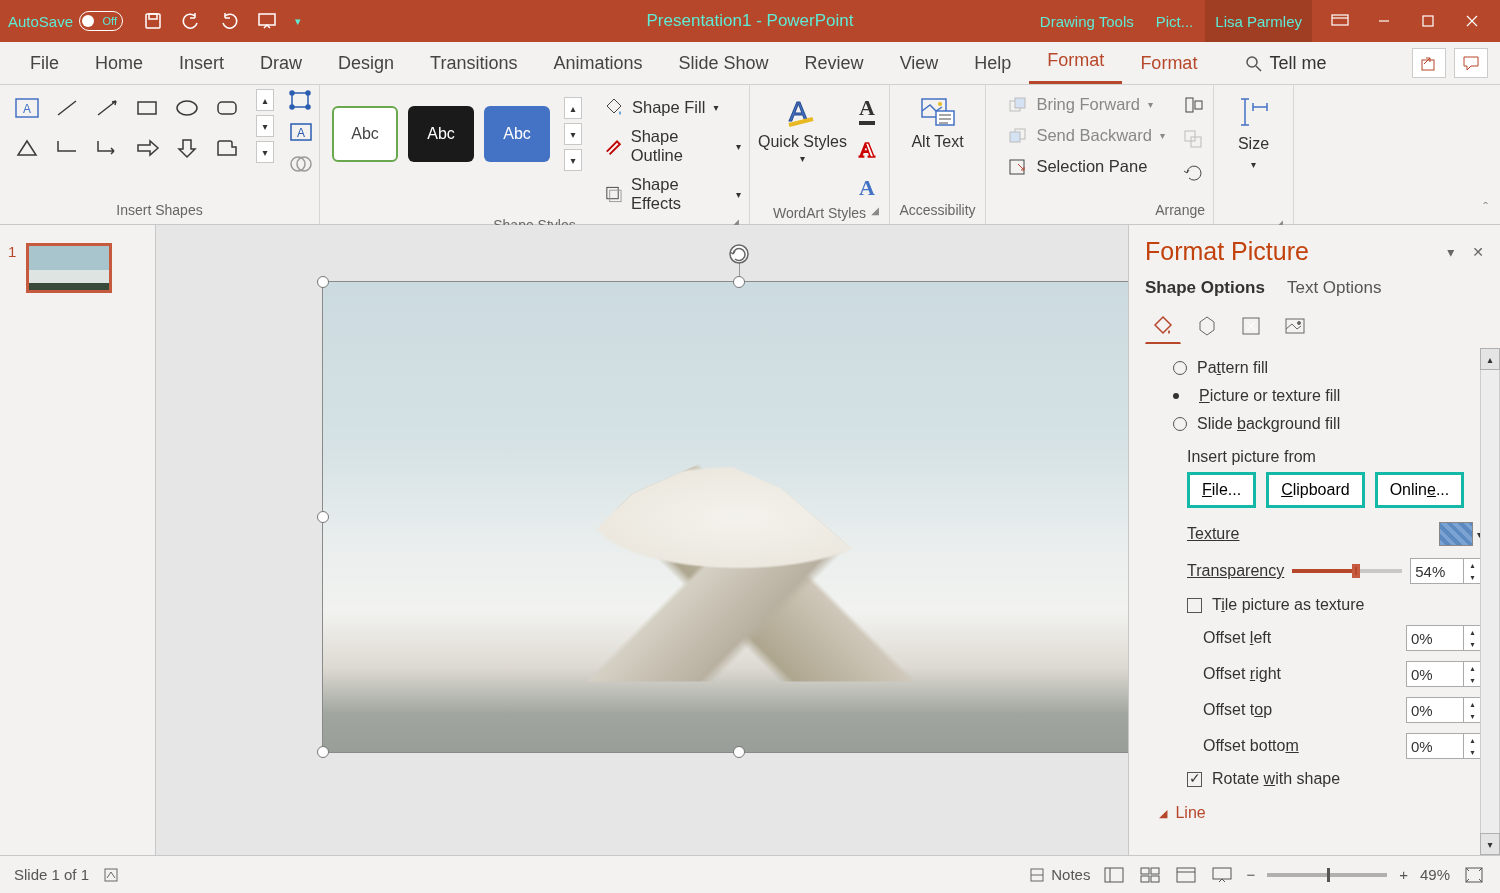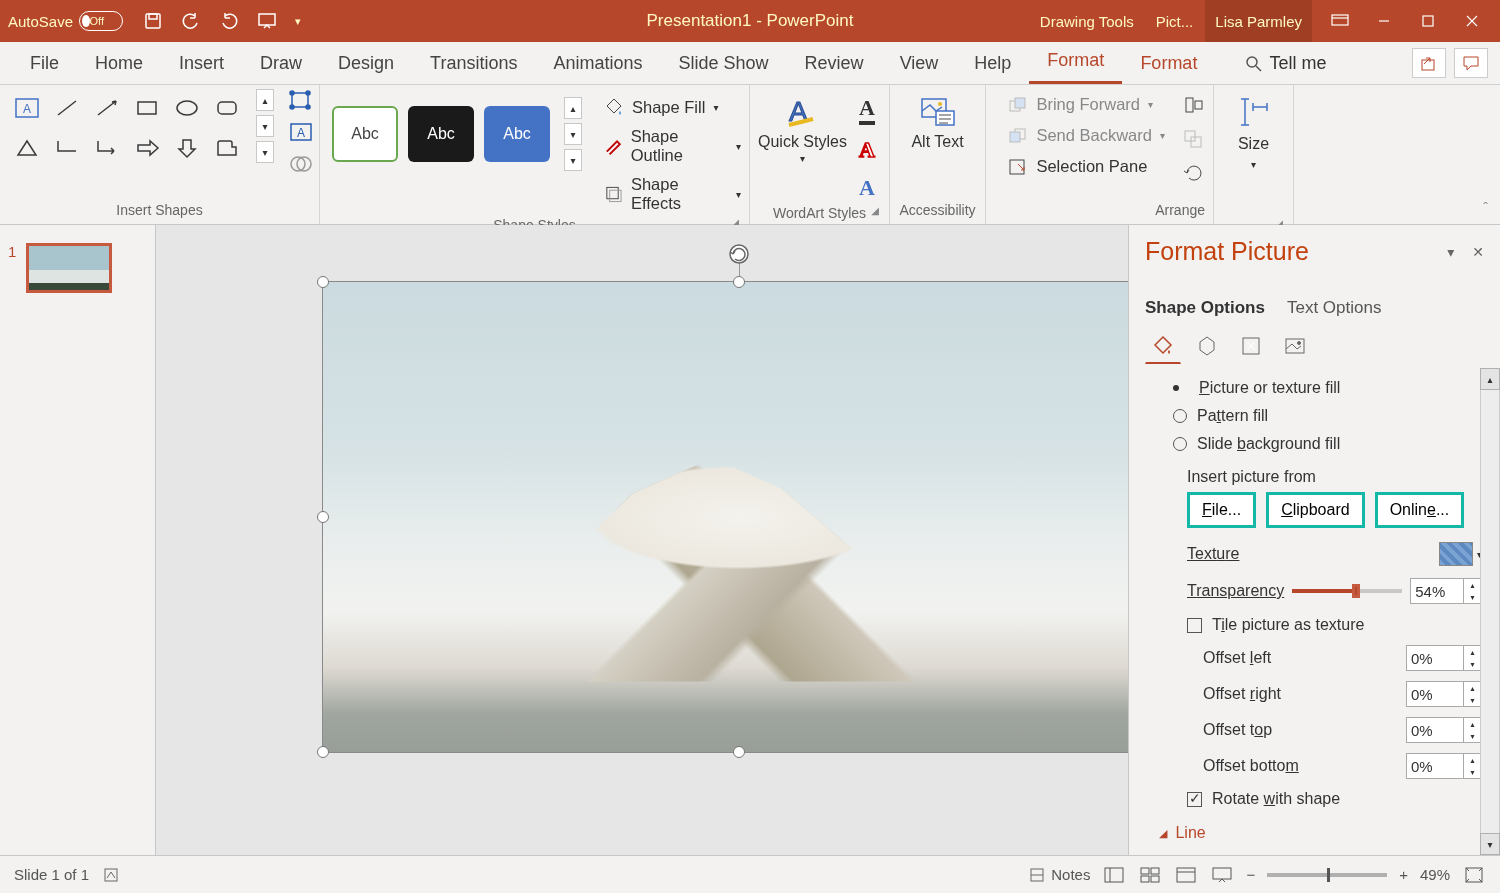--- a/index.html
+++ b/index.html
@@ -1,23 +1,23 @@
 <!DOCTYPE html>
 <html><head>
 <meta charset="utf-8">
 <style>
 * { box-sizing: border-box; margin: 0; padding: 0; font-family: "Segoe UI", sans-serif; }
 body { width: 1500px; height: 893px; background: #e6e6e6; overflow: hidden; font-size: 14px; color: #333; }
 
 
-.titlebar { height: 42px; background: #b7472a; display: flex; align-items: center; color: #fef9c3; padding: 0 8px; position: relative; }
+.titlebar { height: 42px; background: #b7472a; display: flex; align-items: center; color: #5eead4; padding: 0 8px; position: relative; }
 .autosave { display: flex; align-items: center; gap: 6px; font-size: 15px; }
 .toggle { width: 44px; height: 20px; border: 1.5px solid #fff; border-radius: 11px; display: flex; align-items: center; padding: 0 2px; position: relative; }
 .toggle .dot { width: 12px; height: 12px; border-radius: 50%; background: #fff; }
-.toggle .off { font-size: 11px; margin-left: auto; margin-right:16px; }
+.toggle .off { font-size: 11px; margin-left: auto; margin-right:3px; }
 .qat { display: flex; align-items: center; gap: 18px; margin-left: 20px; }
 .qat-icon { width: 20px; height: 20px; fill: none; stroke: #fff; stroke-width: 1.5; }
 .title-center { position: absolute; left: 50%; transform: translateX(-50%); font-size: 17px; }
 .title-right { margin-left: auto; display: flex; align-items: center; gap: 2px; }
 .tool-tab { padding: 0 10px; height: 42px; display: flex; align-items: center; font-size: 15px; }
 .tool-tab.shade { background: rgba(0,0,0,.12); }
 .win-ctrl { display: flex; gap: 4px; margin-left: 6px; }
 .win-btn { width: 40px; height: 28px; display: flex; align-items: center; justify-content: center; }
 .win-btn svg { stroke: #fff; stroke-width: 1.2; fill: none; }
 
@@ -92,21 +92,21 @@
 .handle{position:absolute;width:12px;height:12px;border:1px solid #777;background:#fff;border-radius:50%;}
 .rot{position:absolute;left:50%;top:-40px;transform:translateX(-50%);}
 .rot-line{position:absolute;left:50%;top:-28px;width:1px;height:28px;background:#999;}
 
 
 .pane{width:372px; background:#f3f2f1; border-left:1px solid #c8c8c8; display:flex;flex-direction:column;}
 .pane-hdr{display:flex;align-items:center;padding:12px 16px 4px;}
 .pane-title{font-size:25px;color:#c2410c;flex:1;}
 .pane-ctrl{display:flex;gap:18px;color:#666;font-size:14px;}
 .pane-tabs{display:flex;gap:22px;padding:8px 16px 0;font-size:17px;}
-.pane-tabs .pt{color:#555;margin-top:20px;}
+.pane-tabs .pt{color:#555;}
 .pane-tabs .pt.active{font-weight:600;color:#333;}
 .pane-icons{display:flex;gap:8px;padding:10px 16px 4px;}
 .pane-icons .picon{width:36px;height:36px;border:1px solid transparent;display:flex;align-items:center;justify-content:center;}
 .pane-icons .picon.active{border-bottom:2px solid #b7472a;}
 .pane-body{flex:1;overflow-y:auto;padding:6px 18px 10px 28px;position:relative;}
 .pane-body::-webkit-scrollbar{width:22px;}
 .radio-row{display:flex;align-items:center;gap:10px;padding:5px 0 5px 16px;font-size:16px;}
 .radio{width:14px;height:14px;border:1.5px solid #555;border-radius:50%;display:inline-block;position:relative;}
 .bullet{width:6px;height:6px;background:#333;border-radius:50%;display:inline-block;margin-right:10px;}
 .field-label{font-size:16px;padding:10px 0 6px 30px;}
@@ -539,26 +539,26 @@
       <div class="picon">
           <svg width="24" height="24" viewBox="0 0 24 24" style="fill:none;stroke:#666;">
             <rect x="3" y="5" width="18" height="14"></rect>
             <path d="M3 15 L9 10 L14 15 L18 12"></path>
             <circle cx="16" cy="9" r="1.5" fill="#666"></circle>
           </svg>
         </div>
     </div>
     <div class="pane-body">
       <div class="radio-row">
+          <span class="radio"></span>
+          <span>Pa<u>t</u>tern fill</span>
+        </div>
+      <div class="radio-row">
           <span class="bullet"></span>
           <span><u>P</u>icture or texture fill</span>
-        </div>
-      <div class="radio-row">
-          <span class="radio"></span>
-          <span>Pa<u>t</u>tern fill</span>
         </div>
       <div class="radio-row">
           <span class="radio"></span>
           <span>Slide <u>b</u>ackground fill</span>
         </div>
       <div class="field-label">Insert picture from</div>
       <div class="btn-row">
         <button class="pbtn"><u>F</u>ile...</button>
         <button class="pbtn"><u>C</u>lipboard</button>
         <button class="pbtn">Onlin<u>e</u>...</button>

